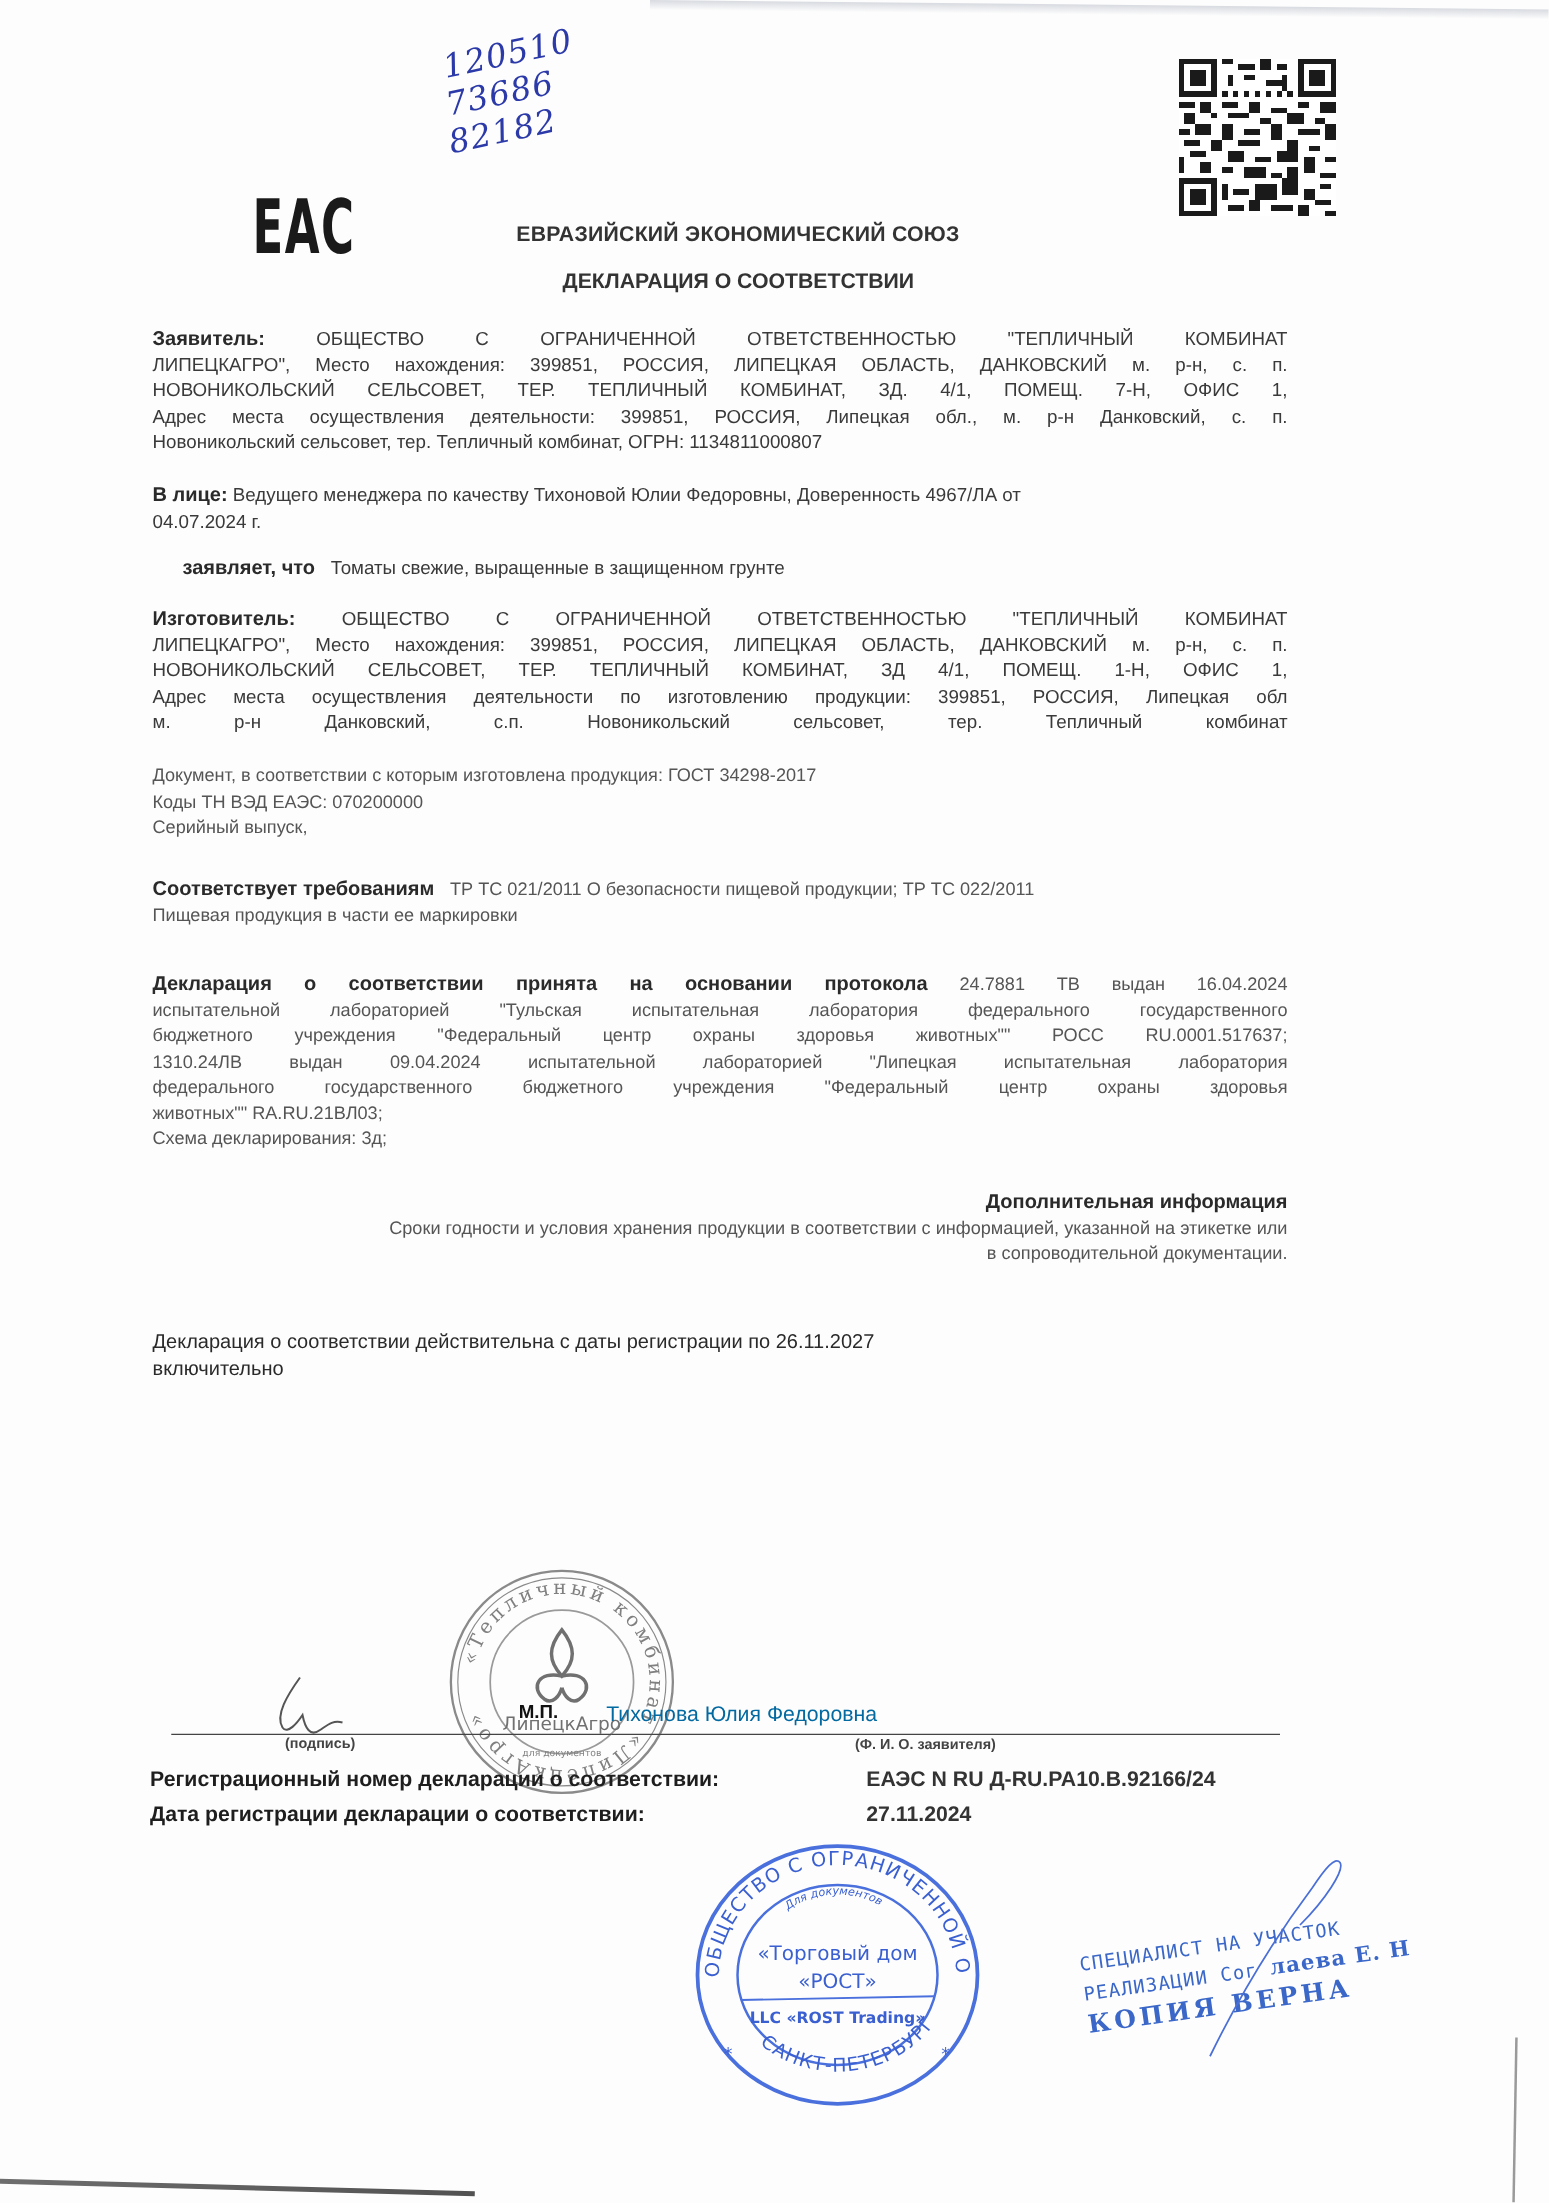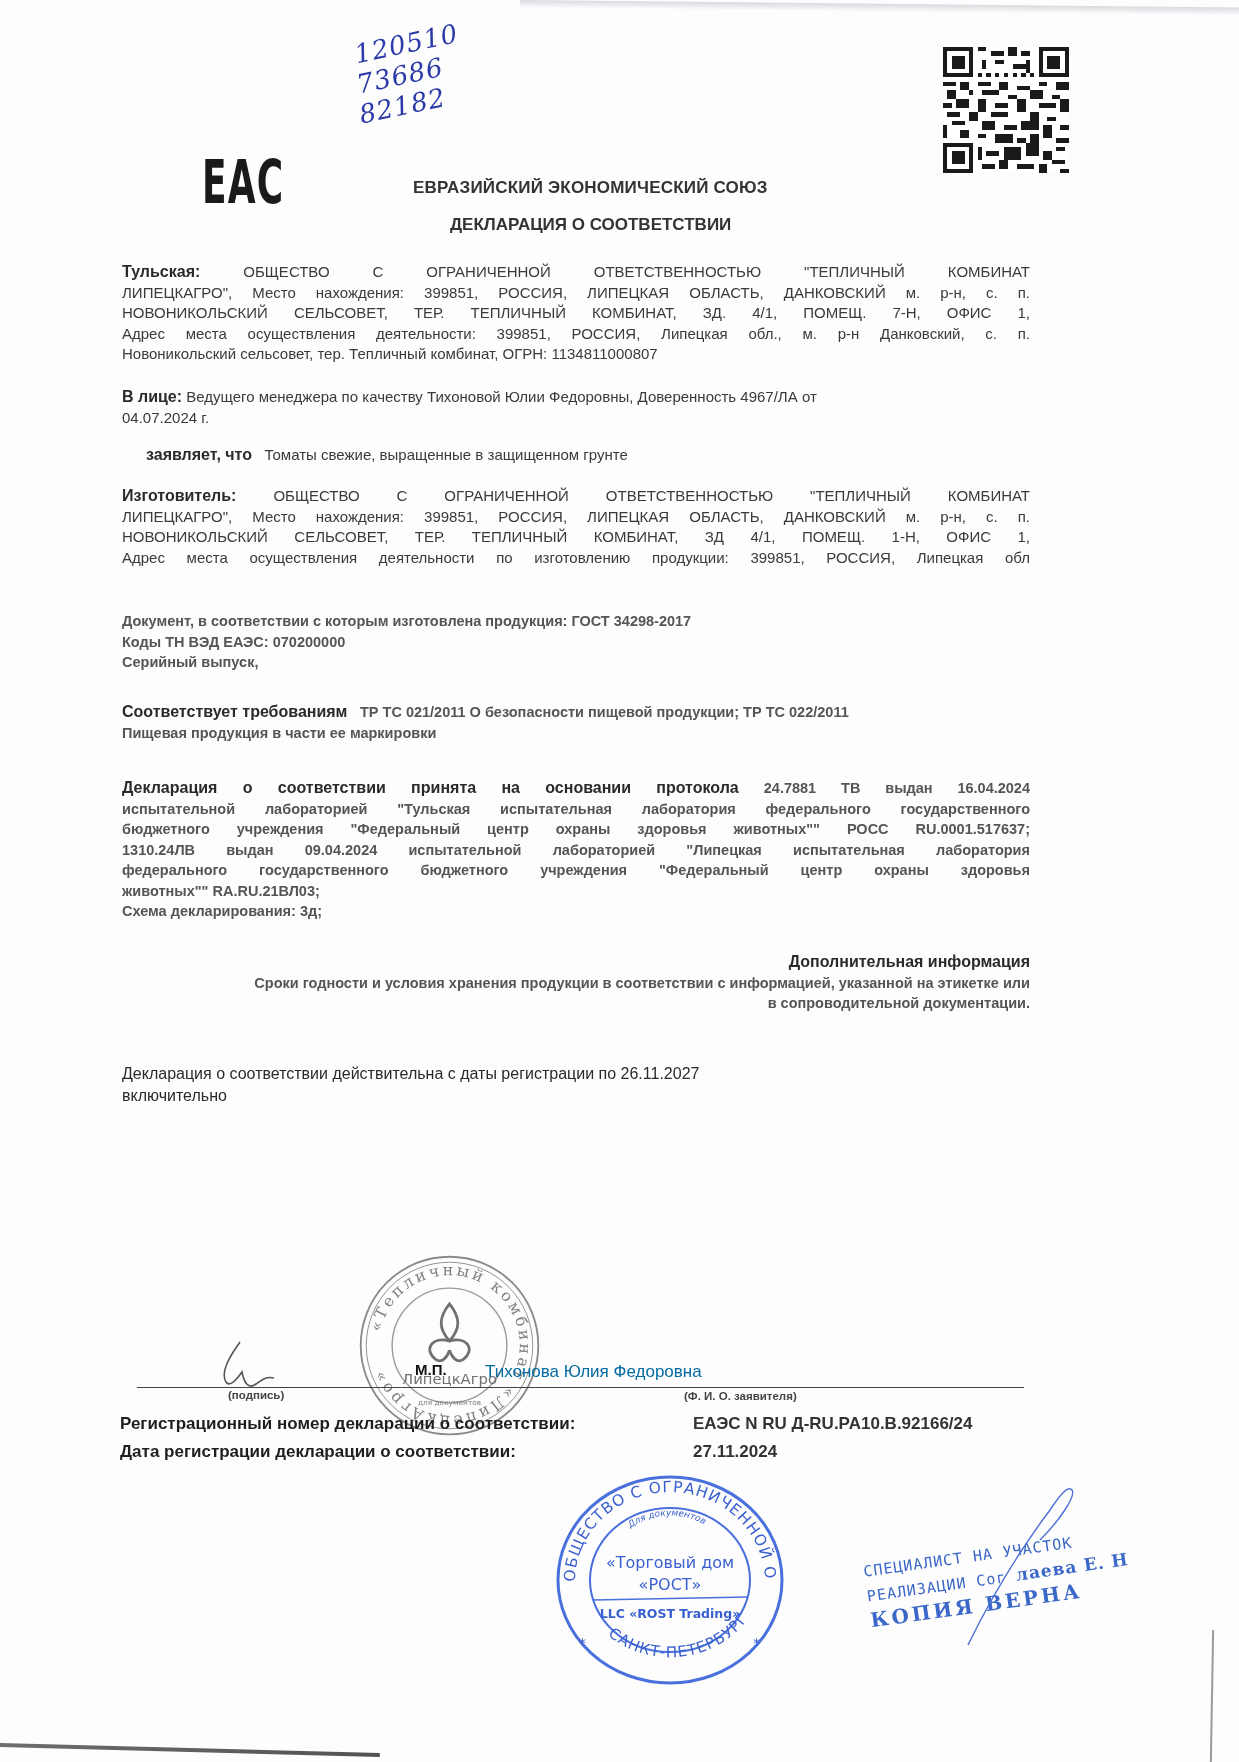--- a/index.html
+++ b/index.html
@@ -44,21 +44,21 @@
     .header-title {
       position: absolute; left: 450px; top: 215px;
       font-size: 17px; font-weight: bold; color: #333;
     }
     .block {
       position: absolute; left: 122px; width: 908px;
       font-size: 15px; line-height: 20.5px; color: #3a3a3a;
       text-align: justify;
     }
     .block .lbl { font-weight: bold; color: #2a2a2a; font-size: 16px; }
-    .light { color: #555; font-size: 14.5px; font-weight: bold; }
+    .light { color: #555; font-size: 14.5px; }
     .line { display: block; }
     .justify-last { text-align-last: justify; }
     .validity {
       position: absolute; left: 122px; top: 1063px; width: 800px;
       font-size: 16px; font-weight: normal; line-height: 22px; color: #2a2a2a;
     }
     .sig-line {
       position: absolute; top: 1387px; height: 1px; background: #444;
     }
     .sig-caption { position: absolute; font-size: 11.5px; font-weight: bold; color: #444; }
@@ -170,21 +170,21 @@
       <rect x="22" y="27" width="2" height="2"></rect>
       <rect x="25" y="26" width="3" height="1"></rect>
       <rect x="27" y="28" width="2" height="1"></rect>
   </g>
 </svg>
 
 <div class="header-union">ЕВРАЗИЙСКИЙ ЭКОНОМИЧЕСКИЙ СОЮЗ</div>
 <div class="header-title">ДЕКЛАРАЦИЯ О СООТВЕТСТВИИ</div>
 
 <div class="block" style="top:262px;">
-  <span class="line justify-last"><span class="lbl">Тульская:</span> <span>ОБЩЕСТВО С ОГРАНИЧЕННОЙ ОТВЕТСТВЕННОСТЬЮ "ТЕПЛИЧНЫЙ КОМБИНАТ</span></span>
+  <span class="line justify-last"><span class="lbl">Заявитель:</span> <span>ОБЩЕСТВО С ОГРАНИЧЕННОЙ ОТВЕТСТВЕННОСТЬЮ "ТЕПЛИЧНЫЙ КОМБИНАТ</span></span>
   <span class="line justify-last">ЛИПЕЦКАГРО", Место нахождения: 399851, РОССИЯ, ЛИПЕЦКАЯ ОБЛАСТЬ, ДАНКОВСКИЙ м. р-н, с. п.</span>
   <span class="line justify-last">НОВОНИКОЛЬСКИЙ СЕЛЬСОВЕТ, ТЕР. ТЕПЛИЧНЫЙ КОМБИНАТ, ЗД. 4/1, ПОМЕЩ.  7-Н, ОФИС 1,</span>
   <span class="line justify-last">Адрес места осуществления деятельности: 399851, РОССИЯ, Липецкая обл., м. р-н Данковский, с. п.</span>
   <span class="line">Новоникольский сельсовет, тер. Тепличный комбинат, ОГРН: 1134811000807</span>
 </div>
 
 <div class="block" style="top:387px;">
   <span class="line"><span class="lbl">В лице:</span> <span>Ведущего менеджера по качеству Тихоновой Юлии Федоровны, Доверенность 4967/ЛА от</span></span>
   <span class="line">04.07.2024 г.</span>
 </div>
@@ -192,20 +192,21 @@
 <div class="block" style="top:445px;margin-left:24px;">
   <span class="lbl">заявляет, что</span>&nbsp;&nbsp;
   <span>Томаты свежие, выращенные в защищенном грунте</span>
 </div>
 
 <div class="block" style="top:486px;">
   <span class="line justify-last"><span class="lbl">Изготовитель:</span> <span>ОБЩЕСТВО С ОГРАНИЧЕННОЙ ОТВЕТСТВЕННОСТЬЮ "ТЕПЛИЧНЫЙ КОМБИНАТ</span></span>
   <span class="line justify-last">ЛИПЕЦКАГРО", Место нахождения: 399851, РОССИЯ, ЛИПЕЦКАЯ ОБЛАСТЬ, ДАНКОВСКИЙ м. р-н, с. п.</span>
   <span class="line justify-last">НОВОНИКОЛЬСКИЙ СЕЛЬСОВЕТ, ТЕР. ТЕПЛИЧНЫЙ КОМБИНАТ, ЗД 4/1, ПОМЕЩ.  1-Н, ОФИС 1,</span>
   <span class="line justify-last">Адрес места осуществления деятельности по изготовлению продукции: 399851, РОССИЯ, Липецкая обл</span>
+  <span class="line justify-last" style="word-spacing:22px;">м. р-н Данковский, с.п. Новоникольский сельсовет, тер. Тепличный комбинат</span>
 </div>
 
 <div class="block light" style="top:611px; text-align:left;">
   <span class="line">Документ, в соответствии с которым изготовлена продукция: ГОСТ 34298-2017</span>
   <span class="line">Коды ТН ВЭД ЕАЭС: 070200000</span>
   <span class="line">Серийный выпуск,</span>
 </div>
 
 <div class="block" style="top:702px; text-align:left;">
   <span class="line"><span class="lbl">Соответствует требованиям</span>&nbsp;&nbsp; <span class="light">ТР ТС 021/2011 О безопасности пищевой продукции; ТР ТС 022/2011</span></span>

